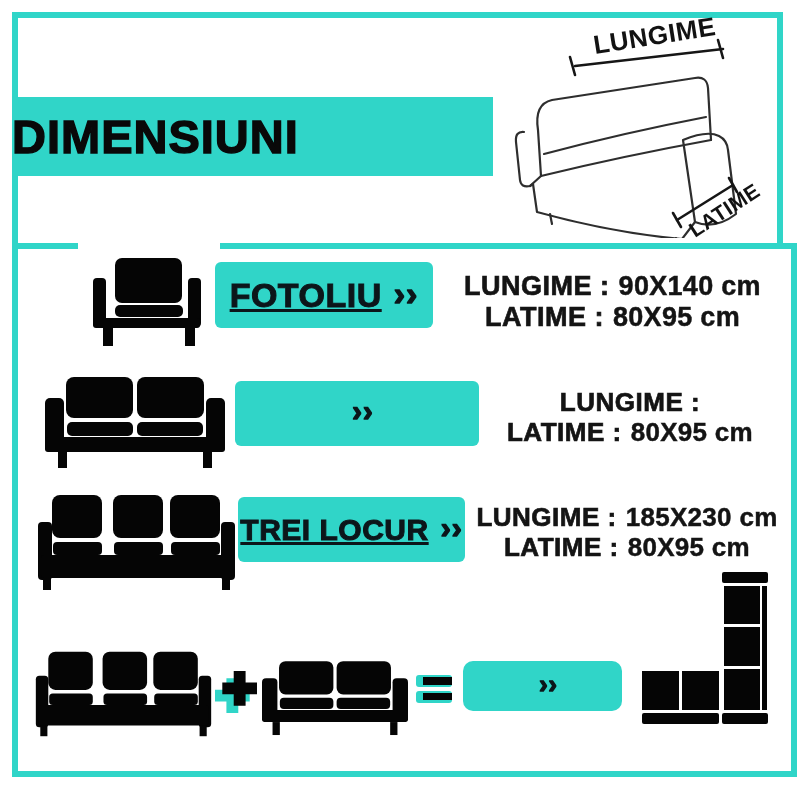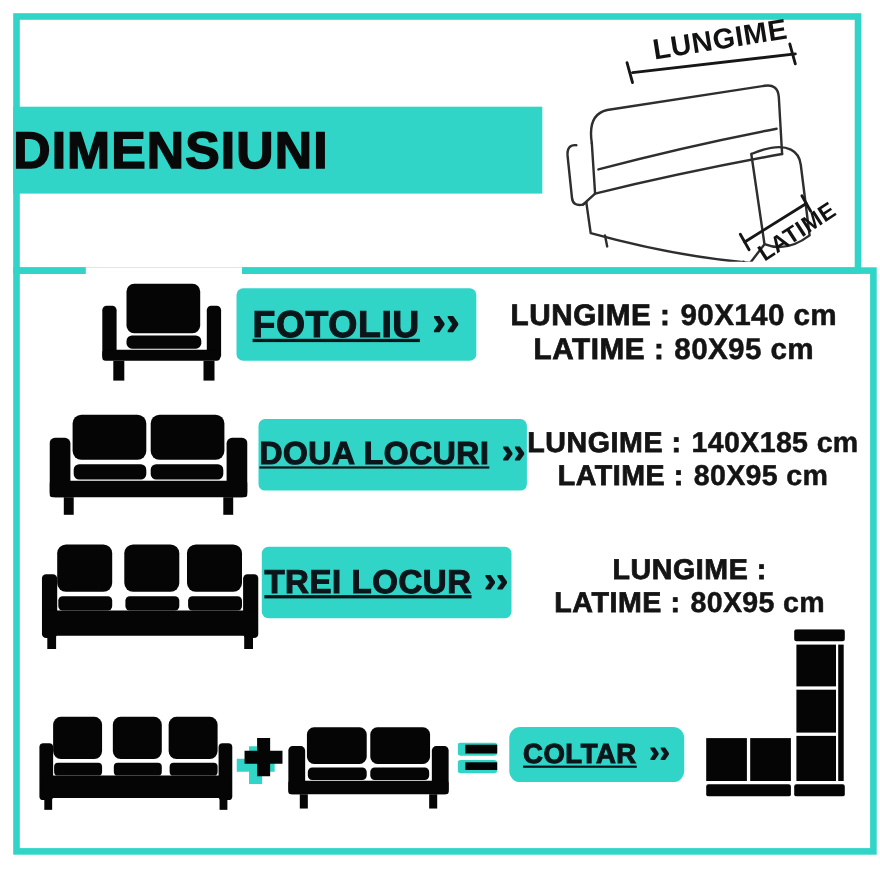--- a/index.html
+++ b/index.html
@@ -144,28 +144,26 @@
   <rect class="blk" x="22" y="50" width="66" height="14" rx="5"></rect>
   <rect class="blk" x="92" y="50" width="66" height="14" rx="5"></rect>
   <rect class="blk" x="0" y="26" width="19" height="54" rx="5"></rect>
   <rect class="blk" x="161" y="26" width="19" height="54" rx="5"></rect>
   <rect class="blk" x="0" y="65" width="180" height="15" rx="3"></rect>
   <rect class="blk" x="13" y="80" width="9" height="16"></rect>
   <rect class="blk" x="158" y="80" width="9" height="16"></rect>
 </svg>
 
 <div class="abs pill" id="pill-2">
-  <span class="lbl">DOUA LOCURI</span>
   <span class="arr">››</span>
 </div>
 
 <div class="abs dims" id="dims-2">
   <div class="dim-line">
     <span class="dim-label">LUNGIME :</span>
-    <span class="dim-value">140X185 cm</span>
   </div>
   <div class="dim-line">
     <span class="dim-label">LATIME :</span>
     <span class="dim-value">80X95 cm</span>
   </div>
 </div>
 
 <svg class="abs" id="sofa3-row" viewBox="0 0 197 100" width="197" height="100">
   <rect class="blk" x="14" y="3" width="50" height="43" rx="8"></rect>
   <rect class="blk" x="75" y="3" width="50" height="43" rx="8"></rect>
@@ -181,20 +179,21 @@
 </svg>
 
 <div class="abs pill" id="pill-3">
   <span class="lbl">TREI LOCUR</span>
   <span class="arr">››</span>
 </div>
 
 <div class="abs dims" id="dims-3">
   <div class="dim-line">
     <span class="dim-label">LUNGIME :</span>
+    <span class="dim-value">185X230 cm</span>
   </div>
   <div class="dim-line">
     <span class="dim-label">LATIME :</span>
     <span class="dim-value">80X95 cm</span>
   </div>
 </div>
 
 <svg class="abs" id="sofa3-combo" viewBox="0 0 197 100" width="177" height="89">
   <rect class="blk" x="14" y="3" width="50" height="43" rx="8"></rect>
   <rect class="blk" x="75" y="3" width="50" height="43" rx="8"></rect>
@@ -231,21 +230,20 @@
 </svg>
 
 <svg class="abs" id="equals" viewBox="0 0 38 30" width="38" height="30">
   <rect fill="#30d5c8" x="0" y="0" width="36" height="12" rx="3"></rect>
   <rect fill="#30d5c8" x="0" y="16" width="36" height="12" rx="3"></rect>
   <rect class="blk" x="7" y="2" width="29" height="8"></rect>
   <rect class="blk" x="7" y="18" width="29" height="7"></rect>
 </svg>
 
 <div class="abs pill" id="pill-4">
-  <span class="lbl">COLTAR</span>
   <span class="arr">››</span>
 </div>
 
 <svg class="abs" id="corner-sofa" viewBox="0 0 131 152" width="131" height="152">
   <rect class="blk" x="84" y="0" width="46" height="11" rx="2"></rect>
   <rect class="blk" x="86" y="14" width="36" height="38"></rect>
   <rect class="blk" x="86" y="55" width="36" height="39"></rect>
   <rect class="blk" x="86" y="97" width="36" height="41"></rect>
   <rect class="blk" x="124" y="14" width="5" height="124"></rect>
   <rect class="blk" x="84" y="141" width="46" height="11" rx="2"></rect>

